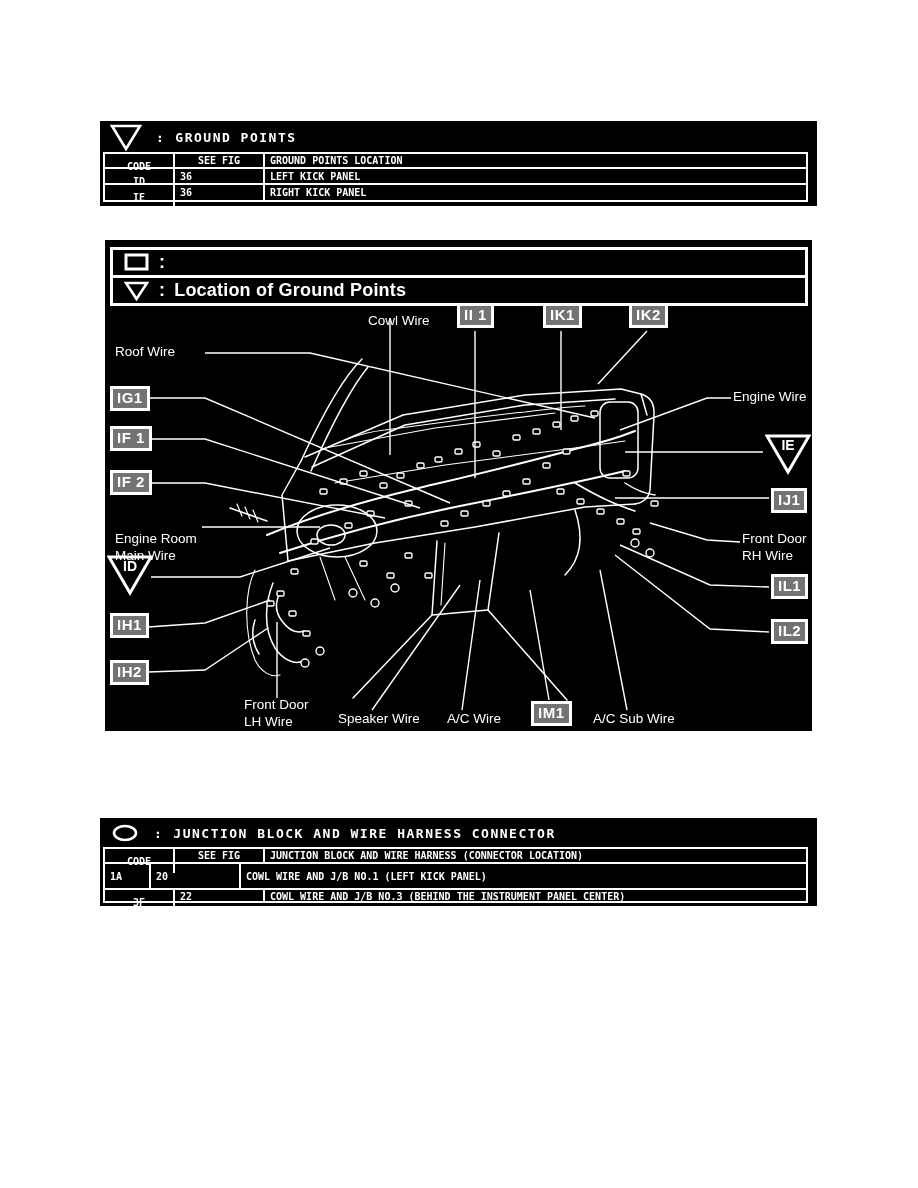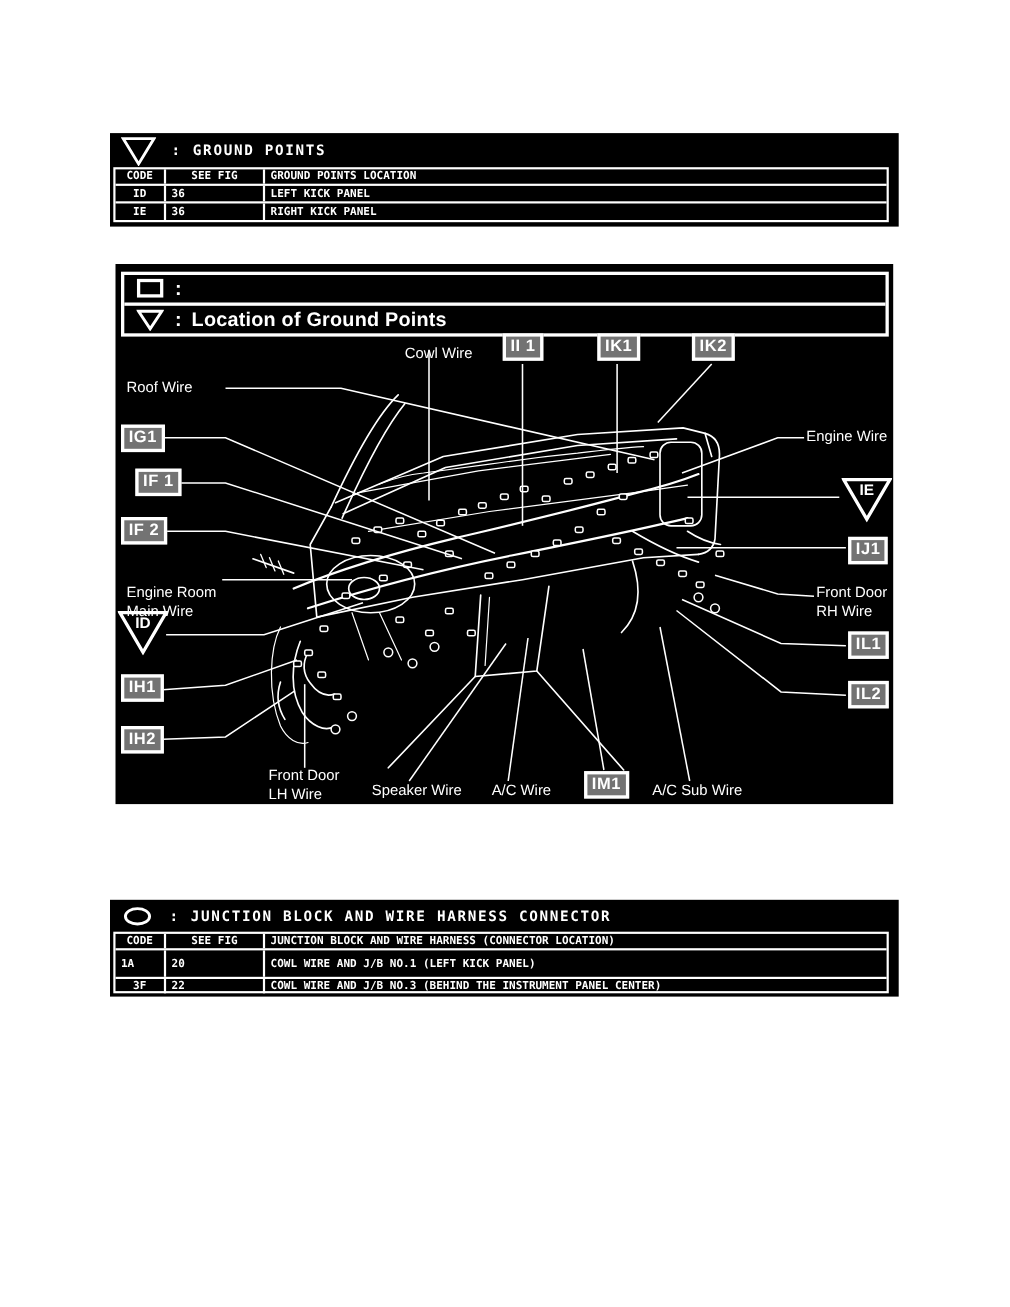--- a/index.html
+++ b/index.html
@@ -12,21 +12,21 @@
   
   .panel-title{position:absolute;display:flex;align-items:center;
     font-family:"DejaVu Sans Mono",monospace;font-weight:bold;font-size:13px;
     letter-spacing:1.5px;white-space:nowrap;}
   .panel-title .sep{margin:0 10px 0 14px;}
   .dtable{position:absolute;border:2px solid #fff;
     font-family:"DejaVu Sans Mono",monospace;font-weight:bold;font-size:10px;}
   .dt-row{display:flex;align-items:stretch;}
   .dt-row + .dt-row{border-top:2px solid #fff;}
   .dt-cell{display:flex;align-items:center;padding:0 5px;white-space:nowrap;overflow:hidden;}
-  .c-code{width:44px;justify-content:center;border-right:2px solid #fff;padding:0;}
+  .c-code{width:44px;justify-content:center;border-right:2px solid #fff;padding:12px;}
   .c-fig{width:78px;border-right:2px solid #fff;}
   .c-loc{flex:1;}
   .h-row .dt-cell{justify-content:flex-start;}
   .h-row .c-code{justify-content:center;}
   .h-row .c-fig{justify-content:center;}
   .jt-codes{align-items:stretch;padding:0;}
   .jt-code{flex:1;display:flex;align-items:center;justify-content:center;}
   .jt-code + .jt-code{border-top:2px solid #fff;margin-top:29px;}
 
   
@@ -218,21 +218,21 @@
       </span>
       <span class="legend-sep">:</span>
       <span>Location of Ground Points</span>
     </div>
   </div>
 
   <div class="conn-box" style="left:352px;top:63px;">II 1</div>
   <div class="conn-box" style="left:438px;top:63px;">IK1</div>
   <div class="conn-box" style="left:524px;top:63px;">IK2</div>
   <div class="conn-box" style="left:5px;top:146px;">IG1</div>
-  <div class="conn-box" style="left:18px;top:186px;">IF 1</div>
+  <div class="conn-box" style="left:5px;top:186px;">IF 1</div>
   <div class="conn-box" style="left:5px;top:230px;">IF 2</div>
   <div class="conn-box" style="left:5px;top:373px;">IH1</div>
   <div class="conn-box" style="left:5px;top:420px;">IH2</div>
   <div class="conn-box" style="left:666px;top:248px;">IJ1</div>
   <div class="conn-box" style="left:666px;top:334px;">IL1</div>
   <div class="conn-box" style="left:666px;top:379px;">IL2</div>
   <div class="conn-box" style="left:426px;top:461px;">IM1</div>
 
   <div class="gtri" style="left:2px;top:315px;">
     <svg width="46" height="41" viewBox="0 0 46 41">

